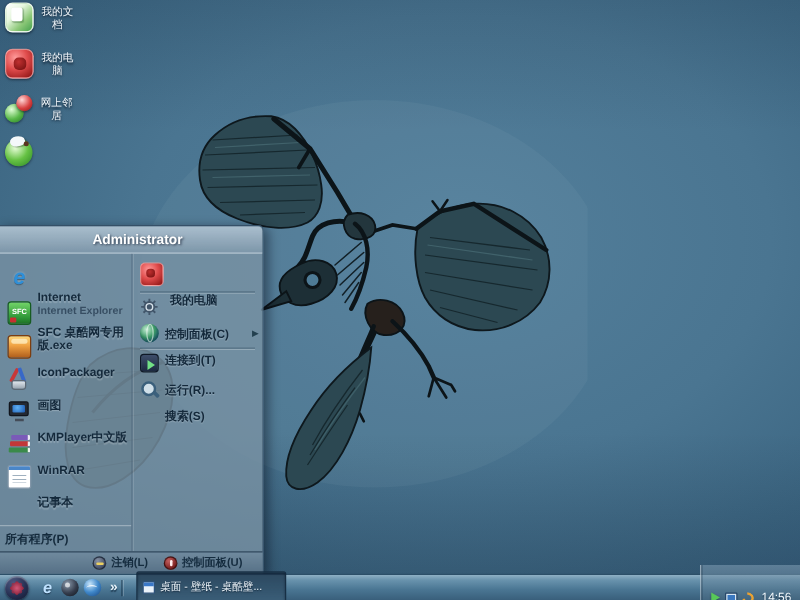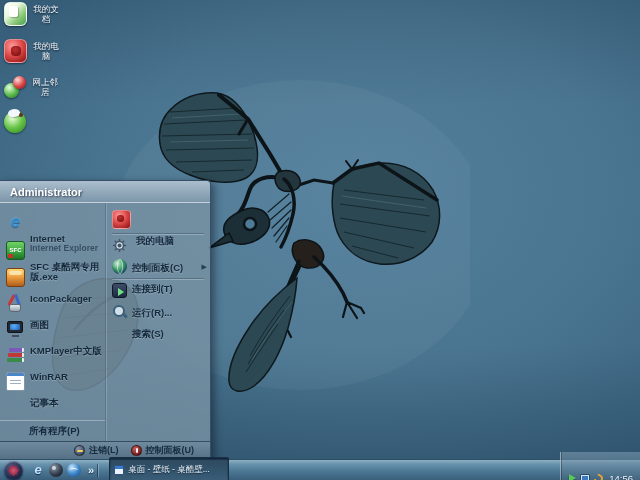--- a/index.html
+++ b/index.html
@@ -37,33 +37,33 @@
     background:rgba(121,146,164,0.80);
     border:1px solid rgba(35,60,85,.75);border-left:none;
     border-radius:0 4px 0 0;
     box-shadow:3px 3px 9px rgba(0,5,15,.45);
     display:flex;flex-direction:column;
   }
   #sm-header{
     height:21px;flex:0 0 auto;display:flex;align-items:center;padding-left:10px;
     background:linear-gradient(180deg,rgba(173,193,208,.95),rgba(126,151,170,.92));
     border-bottom:1px solid rgba(255,255,255,.3);border-radius:0 4px 0 0;
-    font-size:11px;font-weight:bold;color:#fff;text-shadow:1px 1px 2px rgba(0,10,30,.65);
+    font-size:11px;font-weight:bold;color:#fff;text-shadow:1px 1px 2px rgba(0,10,30,.65);justify-content:center;
   }
   #sm-body{flex:1;display:flex;min-height:0;}
   .sm-col{width:105px;display:flex;flex-direction:column;padding-top:3px;box-sizing:border-box;}
   .sm-col.right{border-left:1px solid rgba(70,95,115,.45);box-shadow:inset 1px 0 rgba(255,255,255,.18);}
   .smi{display:flex;align-items:center;gap:5px;height:26px;padding:0 3px 0 6px;flex:0 0 auto;cursor:default;}
   .smi .txt{font-size:9.5px;font-weight:bold;color:#14293b;line-height:10px;text-shadow:0 1px 1px rgba(255,255,255,.25);margin-top:44px;}
   .smi .sub{font-size:8.5px;font-weight:bold;color:rgba(24,45,66,.65);line-height:9px;}
   .smi.small{height:21px;}
   .smi .spacer{flex:1;}
   .smi .arrow{font-size:7px;color:#23404f;}
   .sm-div{height:1px;margin:1px 6px;background:rgba(60,85,105,.5);box-shadow:0 1px rgba(255,255,255,.25);flex:0 0 auto;}
-  #all-programs{margin-top:auto;height:20px;display:flex;align-items:center;padding-left:29px;border-top:1px solid rgba(255,255,255,.32);font-size:9.5px;font-weight:bold;color:#142a3c;cursor:default;}
+  #all-programs{margin-top:auto;height:20px;display:flex;align-items:center;padding-left:4px;border-top:1px solid rgba(255,255,255,.32);font-size:9.5px;font-weight:bold;color:#142a3c;cursor:default;}
   #sm-footer{
     flex:0 0 auto;height:17px;display:flex;align-items:center;justify-content:flex-end;gap:12px;padding-right:16px;
     background:linear-gradient(180deg,rgba(112,138,158,.92),rgba(84,110,132,.92));
     border-top:1px solid rgba(25,48,68,.55);
     font-size:9px;color:#152c3f;font-weight:bold;
   }
   .foot-item{display:flex;align-items:center;gap:4px;cursor:default;}
   .badge{width:11px;height:11px;border-radius:50%;position:relative;flex:0 0 auto;}
   .badge-logoff{background:radial-gradient(circle at 35% 30%,#8a94a8,#3c465c 80%);border:1px solid rgba(10,20,35,.6);box-sizing:border-box;}
   .badge-logoff::after{content:"";position:absolute;left:2px;top:4px;width:6px;height:2px;background:#ecd060;border-radius:1px;}

